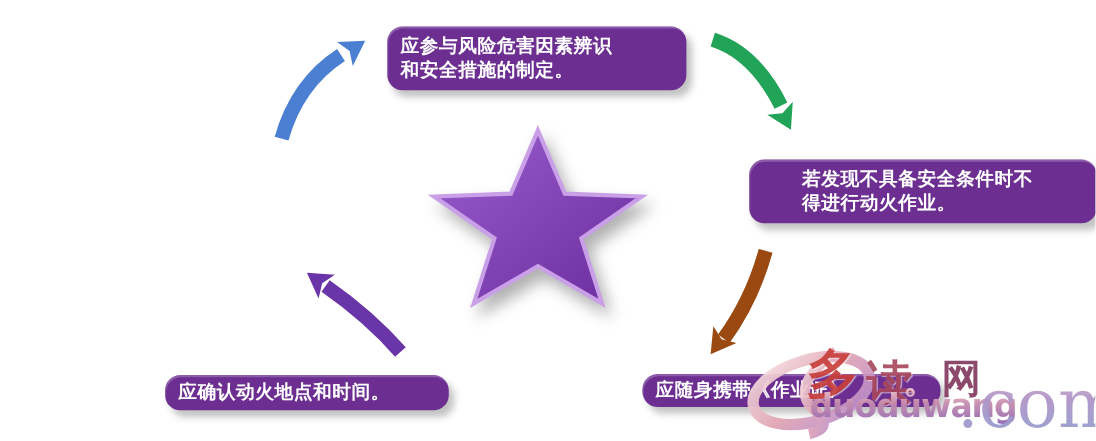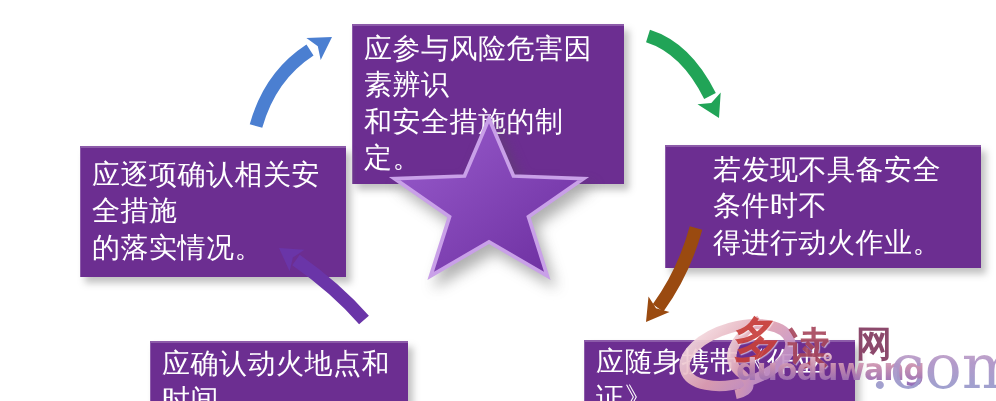--- a/index.html
+++ b/index.html
@@ -8,32 +8,32 @@
     width: 996px;
     height: 401px;
     background: #ffffff;
     overflow: hidden;
     font-family: "DejaVu Sans", "Liberation Sans", sans-serif;
   }
   .pbox {
     position: absolute;
     background: var(--box-purple, #6c2e91);
     color: #ffffff;
-    font-weight: normal;
-    font-size: 28px;
+    font-weight: bold;
+    font-size: 17px;
     line-height: 1.3;
     padding: 7px 12px;
     white-space: pre-line;
     letter-spacing: 0.5px;
-    border-radius: 0;
+    border-radius: 14px;
     box-shadow: 5px 6px 7px rgba(120,120,120,0.45),
                 inset 1px 2px 0 rgba(255,255,255,0.22);
   }
   #box-top          { left: 352px; top: 24px;  width: 248px; }
-  #box-right        { left: 665px; top: 145px; width: 256px; padding-left: 48px; }
+  #box-right        { left: 681px; top: 145px; width: 256px; padding-left: 48px; }
   #box-bottom-right { left: 584px; top: 340px; width: 247px; padding: 4px 12px; }
   #box-bottom-left  { left: 150px; top: 341px; width: 234px; padding: 5px 12px; }
   #box-left         { left: 80px;  top: 146px; width: 242px; padding: 11px 12px; }
 
   .arrow { position: absolute; }
   #arrow-blue   { left: 246px; top: 28px;  width: 100px; height: 100px; }
   #arrow-green  { left: 640px; top: 28px;  width: 100px; height: 100px; }
   #arrow-brown  { left: 634px; top: 222px; width: 85px;  height: 105px; }
   #arrow-purple { left: 266px; top: 236px; width: 105px; height: 90px; }
 
@@ -70,22 +70,20 @@
 <body>
 
 <div class="canvas">
 
   <div class="pbox" id="box-top">应参与风险危害因素辨识
 和安全措施的制定。</div>
   <div class="pbox" id="box-right">若发现不具备安全条件时不
 得进行动火作业。</div>
   <div class="pbox" id="box-bottom-right">应随身携带《作业证》</div>
   <div class="pbox" id="box-bottom-left">应确认动火地点和时间。</div>
-  <div class="pbox" id="box-left">应逐项确认相关安全措施
-的落实情况。</div>
 
   <svg class="arrow" id="arrow-blue" viewBox="0 0 100 100">
     <path d="M10,98 Q24,48 64,22" fill="none" stroke-width="13" stroke="#4b7fd1"></path>
     <polygon points="86,9 74.7,31.9 71.8,18.3 60.4,10.1" fill="#4b7fd1"></polygon>
   </svg>
 
   <svg class="arrow" id="arrow-green" viewBox="0 0 100 100">
     <path d="M8,8 Q46,20 70,68" fill="none" stroke-width="13" stroke="#21a457"></path>
     <polygon points="79,90 57.5,76.3 71.3,74.9 80.7,64.5" fill="#21a457"></polygon>
   </svg>

